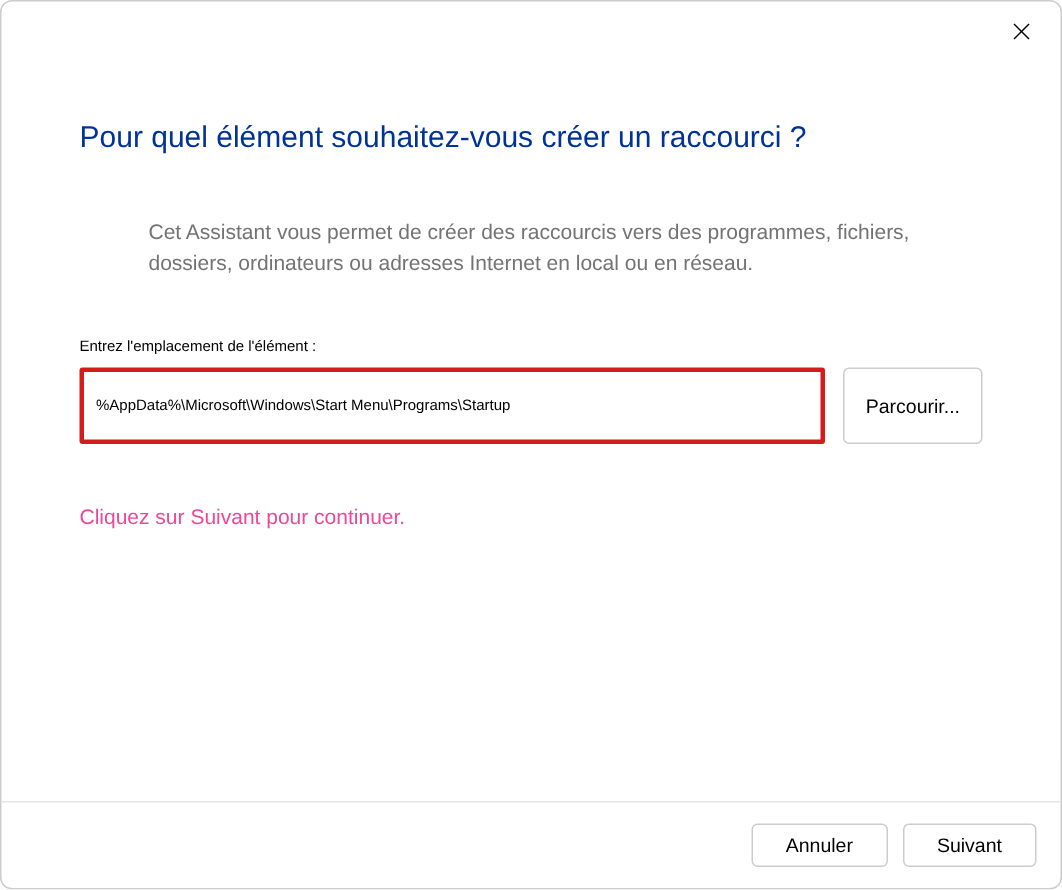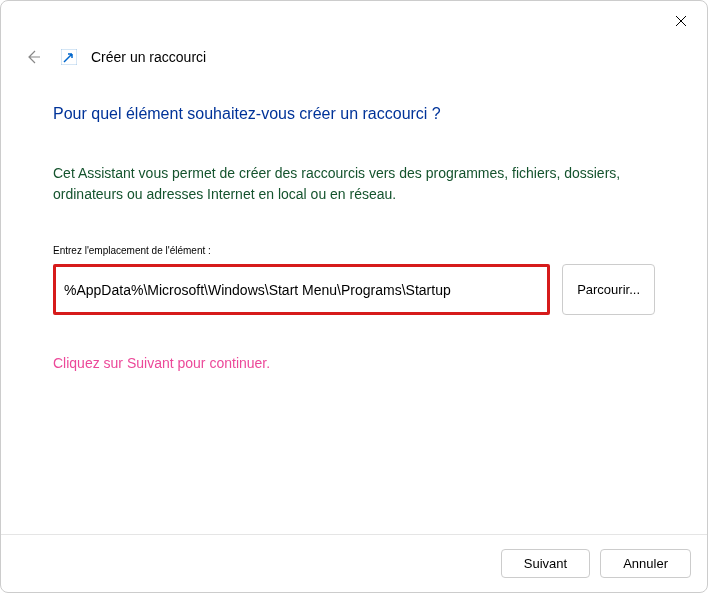--- a/index.html
+++ b/index.html
@@ -71,45 +71,46 @@
     .header-title {
       font-size: 14px;
       color: #000;
     }
     .content {
       flex: 1;
       padding: 40px 52px 0 52px;
     }
     .heading {
       color: #003399;
-      font-size: 16px;
+      font-size: 20px;
       font-weight: 400;
       margin-bottom: 40px;
     }
     .description {
-      color: #14532d;
+      color: #737373;
       font-size: 14px;
       line-height: 1.5;
       margin-bottom: 40px;
+      margin-left: 46px;
     }
     .field-label {
       font-size: 10px;
       color: #000;
       margin-bottom: 8px;
     }
     .input-row {
       display: flex;
       gap: 12px;
       align-items: stretch;
       margin-bottom: 40px;
     }
     .location-input {
       flex: 1;
       padding: 8px 8px;
-      font-size: 14px;
+      font-size: 10px;
       border: 3px solid #d61b1b;
       border-radius: 2px;
       background: #ffffff;
       font-family: inherit;
       outline: none;
     }
     .browse-btn {
       padding: 17px 14px;
       background: #ffffff;
       border: 1px solid #ccc;
@@ -148,48 +149,34 @@
 
   <div class="titlebar">
     <div class="close-btn">
       <svg viewBox="0 0 12 12">
         <line x1="1" y1="1" x2="11" y2="11" stroke="#000" stroke-width="1"></line>
         <line x1="11" y1="1" x2="1" y2="11" stroke="#000" stroke-width="1"></line>
       </svg>
     </div>
   </div>
 
-  <div class="header-row">
-    <div class="back-arrow">
-      <svg viewBox="0 0 16 16">
-        <path d="M10 2 L4 8 L10 14 M4 8 L15 8" fill="none" stroke="#888" stroke-width="1.2"></path>
-      </svg>
-    </div>
-    <div class="shortcut-icon">
-      <svg viewBox="0 0 16 16">
-        <rect x="0" y="0" width="16" height="16" fill="#fff" stroke="#5a9bd5" stroke-width="0.5"></rect>
-        <path d="M3 13 L11 5 M11 5 L7 5 M11 5 L11 9" stroke="#0066cc" stroke-width="1.5" fill="none"></path>
-      </svg>
-    </div>
-    <div class="header-title">Créer un raccourci</div>
-  </div>
 
   <div class="content">
     <h1 class="heading">Pour quel élément souhaitez-vous créer un raccourci ?</h1>
 
     <p class="description">Cet Assistant vous permet de créer des raccourcis vers des programmes, fichiers, dossiers, ordinateurs ou adresses Internet en local ou en réseau.</p>
 
     <div class="field-label">Entrez l'emplacement de l'élément :</div>
 
     <div class="input-row">
       <input type="text" class="location-input" value="%AppData%\Microsoft\Windows\Start Menu\Programs\Startup" style="">
       <button class="browse-btn">Parcourir...</button>
     </div>
 
     <p class="continue-text">Cliquez sur Suivant pour continuer.</p>
   </div>
 
   <div class="footer">
+    <button class="footer-btn">Annuler</button>
     <button class="footer-btn">Suivant</button>
-    <button class="footer-btn">Annuler</button>
   </div>
 
 </div>
 
 </body></html>

